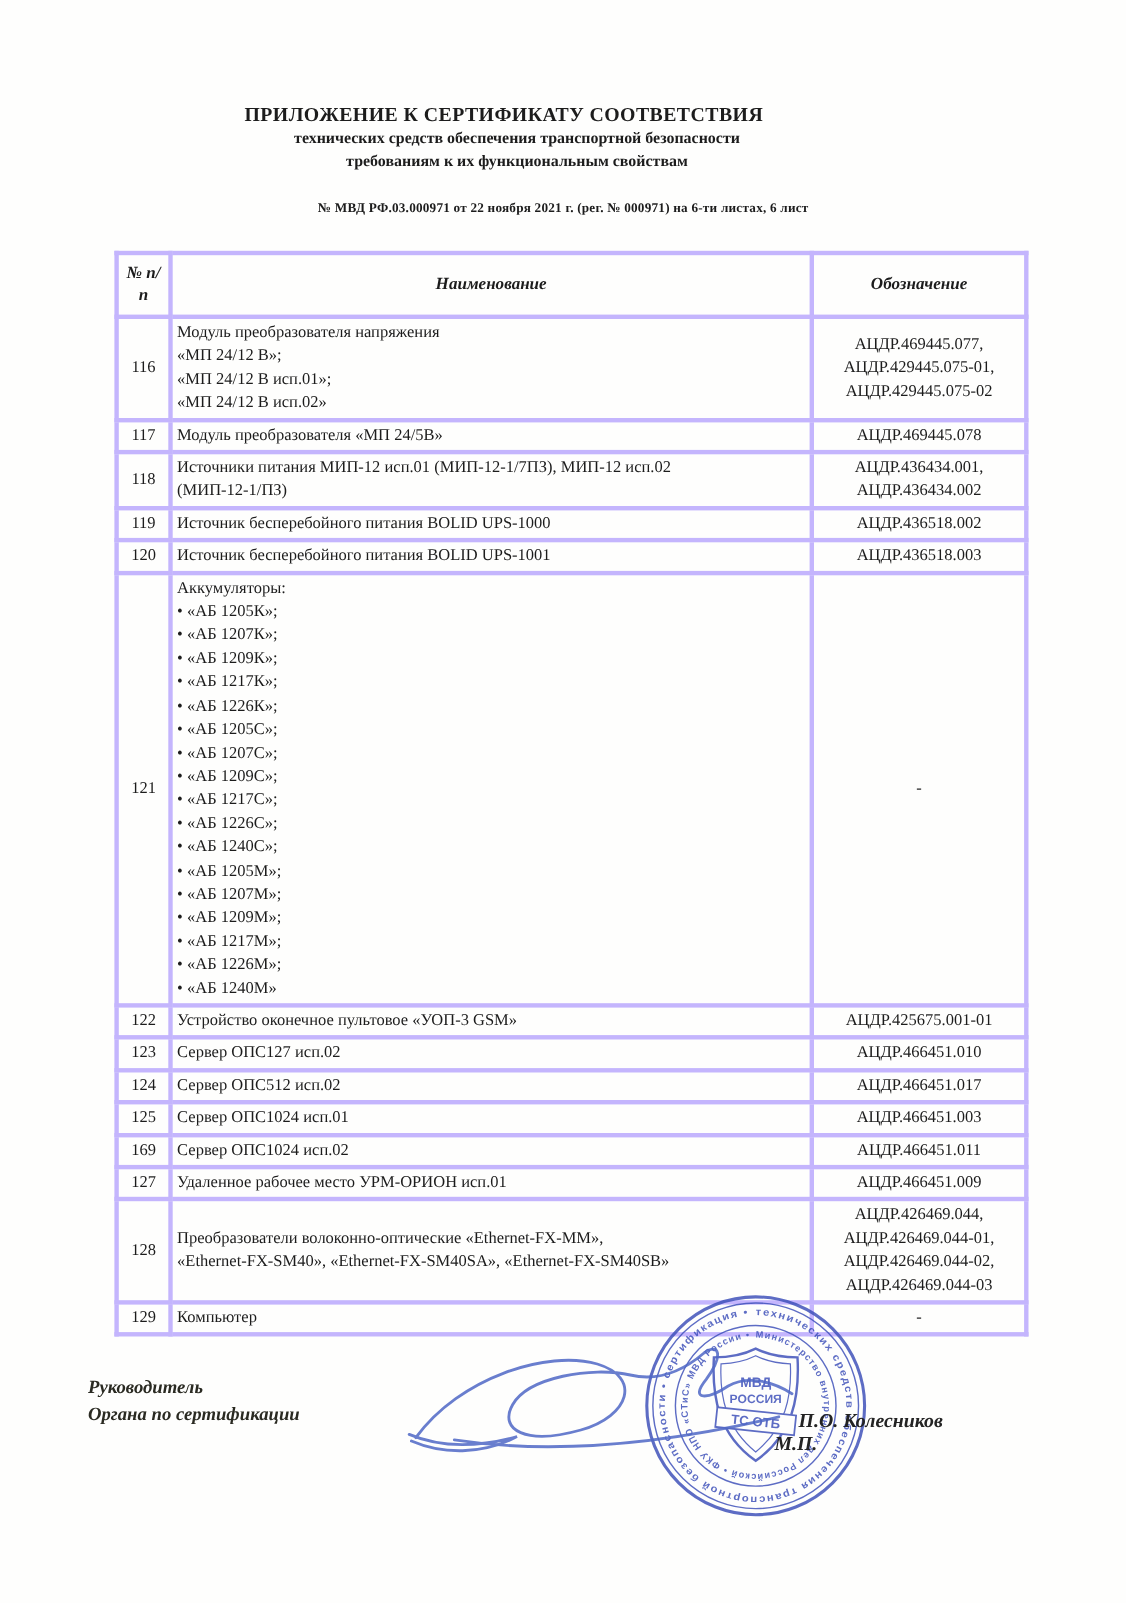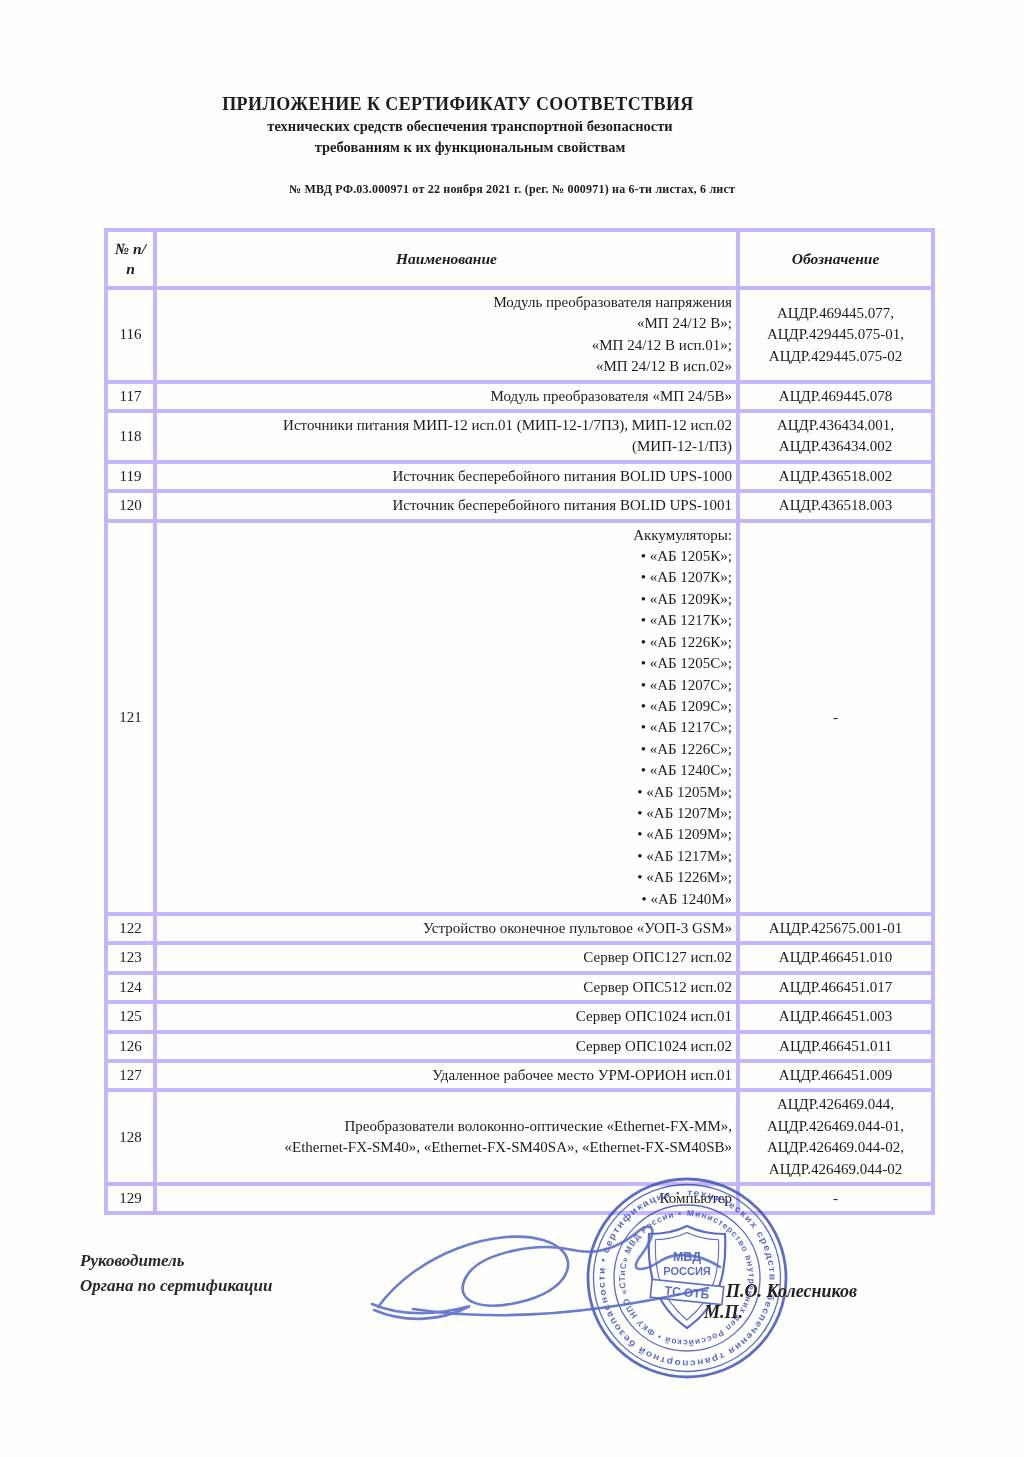--- a/index.html
+++ b/index.html
@@ -24,21 +24,21 @@
   table.equip th,table.equip td{
     border:4px solid #c4b5fd;
     vertical-align:middle;
     padding:2px 4px;
   }
   table.equip th{
     font-weight:bold;font-style:italic;font-size:15.5px;
     text-align:center;height:50px;line-height:20px;
   }
   td.c-num{text-align:center;padding:2px 0;}
-  td.c-name{text-align:right;padding:2px 10px;}
+  td.c-name{text-align:left;padding:2px 10px;}
   td.c-desig{text-align:center;padding:2px 4px;}
   .line{white-space:normal;}
   
   .signer-role{
     position:absolute;left:80px;top:1248px;
     font-size:17px;font-weight:bold;font-style:italic;line-height:25px;color:#2a2a22;
   }
   .signer-name{
     position:absolute;left:726px;top:1281px;
     font-size:18px;font-weight:bold;font-style:italic;color:#232323;
@@ -184,21 +184,21 @@
       <tr>
         <td class="c-num">125</td>
         <td class="c-name">
           <div class="line">Сервер ОПС1024 исп.01</div>
         </td>
         <td class="c-desig">
           <div class="line">АЦДР.466451.003</div>
         </td>
       </tr>
       <tr>
-        <td class="c-num">126</td>
+        <td class="c-num">169</td>
         <td class="c-name">
           <div class="line">Сервер ОПС1024 исп.02</div>
         </td>
         <td class="c-desig">
           <div class="line">АЦДР.466451.011</div>
         </td>
       </tr>
       <tr>
         <td class="c-num">127</td>
         <td class="c-name">
@@ -211,21 +211,21 @@
       <tr>
         <td class="c-num">128</td>
         <td class="c-name">
           <div class="line">Преобразователи волоконно-оптические «Ethernet-FX-MM»,</div>
           <div class="line">«Ethernet-FX-SM40», «Ethernet-FX-SM40SA», «Ethernet-FX-SM40SB»</div>
         </td>
         <td class="c-desig">
           <div class="line">АЦДР.426469.044,</div>
           <div class="line">АЦДР.426469.044-01,</div>
           <div class="line">АЦДР.426469.044-02,</div>
-          <div class="line">АЦДР.426469.044-02</div>
+          <div class="line">АЦДР.426469.044-03</div>
         </td>
       </tr>
       <tr>
         <td class="c-num">129</td>
         <td class="c-name">
           <div class="line">Компьютер</div>
         </td>
         <td class="c-desig">
           <div class="line">-</div>
         </td>

